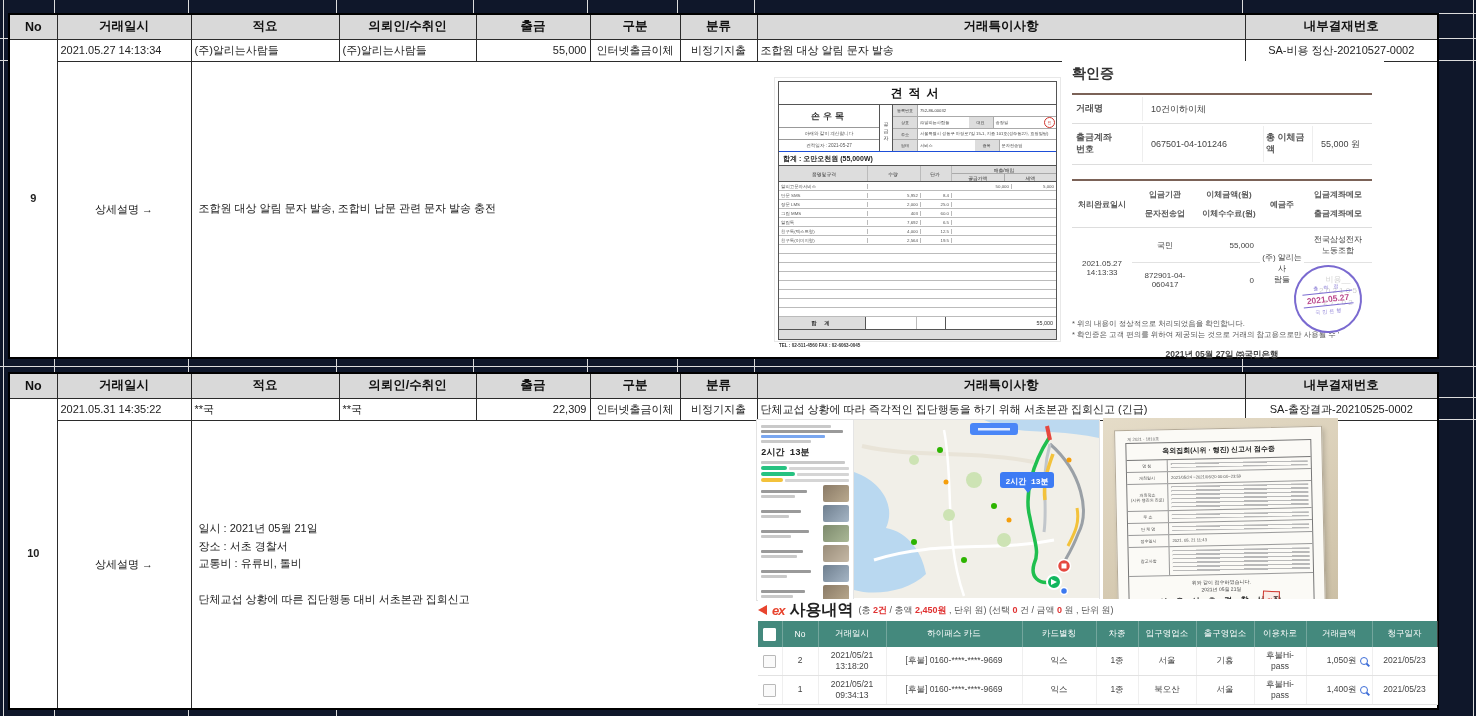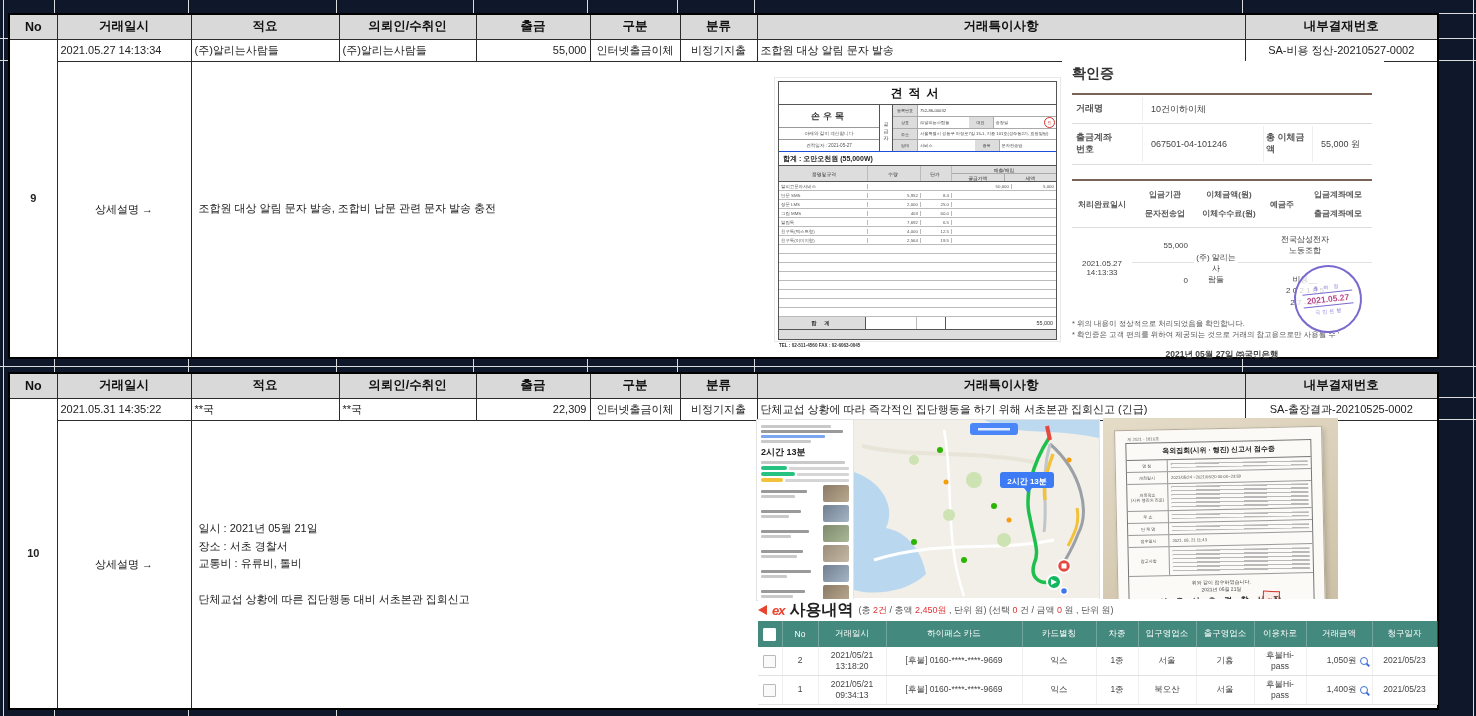--- a/index.html
+++ b/index.html
@@ -80,21 +80,21 @@
   .c-b .halves{display:flex;flex-direction:column;}
   .c-b .topline{border-bottom:1px solid #e2e2e2;}
   .c-b .num{justify-content:flex-end;padding-right:6px;}
   .c-note{font-size:7.5px;color:#555;line-height:1.5;margin-top:10px;}
   .c-foot{font-size:8.5px;font-weight:700;color:#444;text-align:center;margin-top:8px;}
   .stamp{position:absolute;left:232px;top:204px;width:64px;height:64px;border:2px solid #7a6ad0;border-radius:50%;transform:rotate(-6deg);color:#7a6ad0;background:rgba(255,255,255,.75);display:flex;flex-direction:column;align-items:center;justify-content:center;gap:2px;}
   .stamp .s-top,.stamp .s-bot{font-size:5px;letter-spacing:2px;opacity:.85;}
   .stamp .s-date{font-size:8.5px;font-weight:700;color:#bb4a8e;border-top:1.5px solid #7a6ad0;border-bottom:1.5px solid #7a6ad0;padding:1px 4px;}
 
   
-  .mapimg{left:757px;top:420px;width:342px;height:180px;display:flex;box-shadow:0 0 0 1px #e3e3e3;}
+  .mapimg{left:757px;top:420px;width:342px;height:180px;display:flex;box-shadow:0 0 0 1px #e3e3e3;font-family:Liberation Mono, monospace;}
   .m-panel{width:97px;flex:none;background:#fff;border-right:1px solid #e5e5e5;padding:3px 4px;box-sizing:border-box;overflow:hidden;}
   .bar{height:3px;background:#c9c9c9;border-radius:1px;margin:2px 0;}
   .bar.b-blue{background:#7aa7f0;} .bar.b-dark{background:#9a9a9a;}
   .m-dur{font-size:9px;font-weight:700;color:#222;margin:3px 0 1px 0;}
   .leg{display:flex;align-items:center;gap:2px;margin:2px 0;}
   .leg i{display:block;height:4px;border-radius:2px;}
   .lg1{width:26px;background:#26c281;} .lg2{width:34px;background:#26c281;} .lg3{width:22px;background:#f3c23b;}
   .leg s{display:block;height:3px;background:#d5d5d5;flex:1;border-radius:1px;}
   .step{display:flex;align-items:center;gap:3px;margin:3px 0;}
   .step .tx{flex:1;} .thumb{width:26px;height:17px;border-radius:2px;flex:none;}
@@ -123,21 +123,21 @@
   .p-code .sq{width:12px;height:10px;background:#9a9a9a;}
   .p-code .bc{flex:1;height:10px;background:repeating-linear-gradient(90deg,#8d8d8d 0 1px,#e7e3d8 1px 3px);}
 
   
   .usage{left:758px;top:599px;width:679px;height:109px;background:#fff;}
   .u-head{display:flex;align-items:center;gap:5px;height:22px;}
   .ex-tri{width:0;height:0;border-top:5px solid transparent;border-bottom:5px solid transparent;border-right:9px solid #e8442e;}
   .ex-t{color:#e8442e;font-weight:900;font-style:italic;font-size:13px;letter-spacing:-1px;}
   .u-title{font-size:16px;font-weight:700;color:#222;}
   .u-sum{font-size:9px;color:#555;}
-  .u-sum .rd1{color:#e03131;font-weight:400;margin-top:24px;}
+  .u-sum .rd1{color:#e03131;font-weight:700;margin-top:24px;}
   table.ut{border-collapse:collapse;table-layout:fixed;width:679px;font-size:8.5px;color:#444;}
   table.ut th{background:#44897d;color:#fff;font-weight:400;font-size:8.5px;height:26px;border-right:1px solid rgba(255,255,255,.25);text-align:center;padding:0;}
   table.ut td{height:28px;border-bottom:1px solid #e2e2e2;border-right:1px solid #efefef;text-align:center;white-space:pre-line;line-height:1.3;padding:0 2px;overflow:hidden;}
   .cb{display:inline-block;width:11px;height:11px;border:1px solid #b9b9b9;background:#fafafa;border-radius:1px;vertical-align:middle;}
   .cb.hd{background:#fff;border-color:#fff;}
   .amt{display:flex;align-items:center;justify-content:flex-end;gap:3px;padding-right:2px;}
   .mag{width:6px;height:6px;border:1.5px solid #3f6fd8;border-radius:50%;display:inline-block;position:relative;flex:none;}
   .mag:after{content:"";position:absolute;width:4px;height:1.6px;background:#3f6fd8;transform:rotate(45deg);right:-3px;bottom:-1.5px;}
 </style>
 </head>
@@ -460,20 +460,25 @@
             </div>
           <div class="c-c4" style="display:flex;align-items:center;justify-content:center">예금주</div>
           <div class="c-c5 cc">
               <span>입금계좌메모</span>
               <span>출금계좌메모</span>
             </div>
         </div>
         <div class="c-b">
           <div class="c-c1" style="display:flex;align-items:center;justify-content:center;white-space:pre-line">2021.05.27
 14:13:33</div>
+          <div class="c-c2 halves">
+              <div class="half topline">국민</div>
+              <div class="half" style="white-space:pre-line">872901-04-
+060417</div>
+            </div>
           <div class="c-c3 halves">
               <div class="half topline num">55,000</div>
               <div class="half num">0</div>
             </div>
           <div class="c-c4" style="display:flex;align-items:center;justify-content:center;white-space:pre-line">(주) 알리는사
 람들</div>
           <div class="c-c5 halves">
               <div class="half topline" style="white-space:pre-line">전국삼성전자
 노동조합</div>
               <div class="half" style="white-space:pre-line;line-height:1.4">비용__

